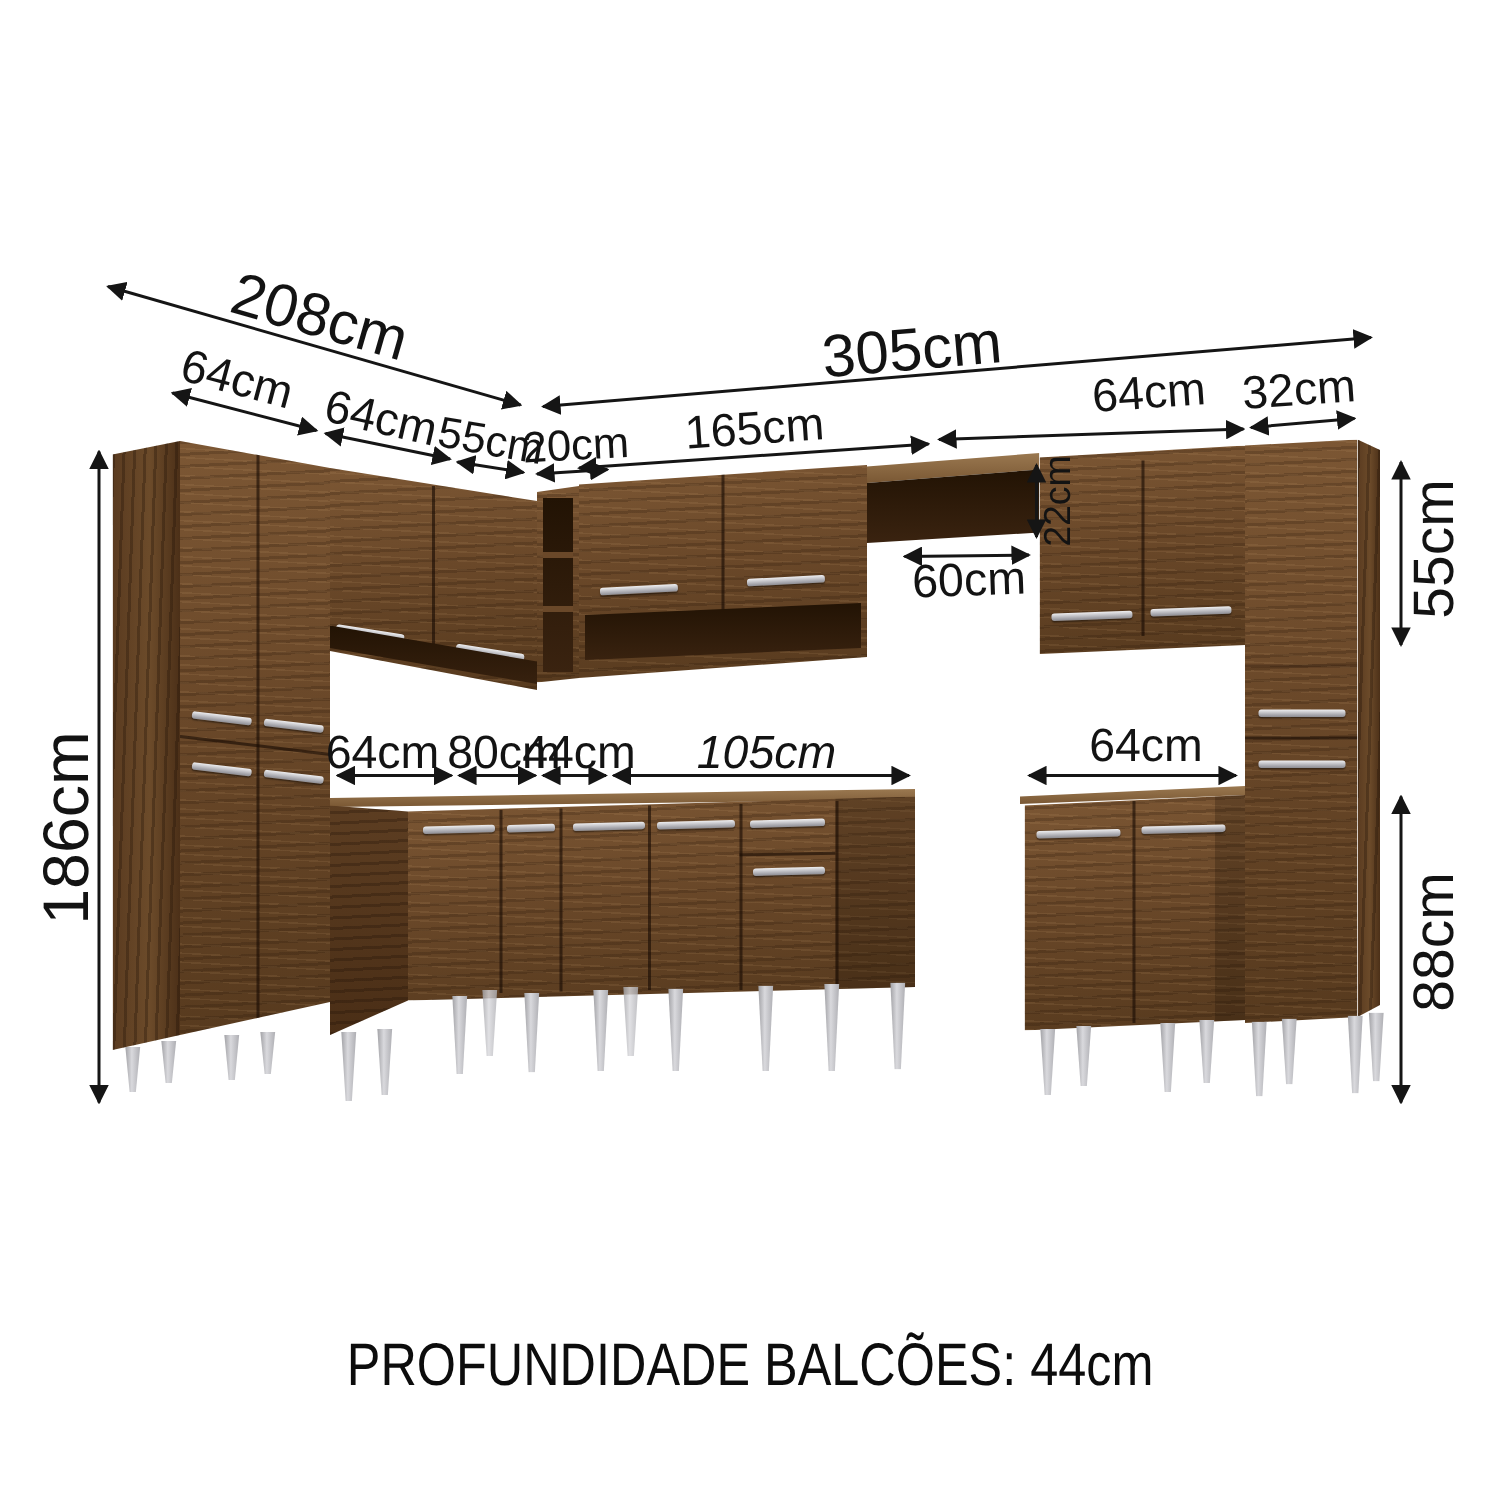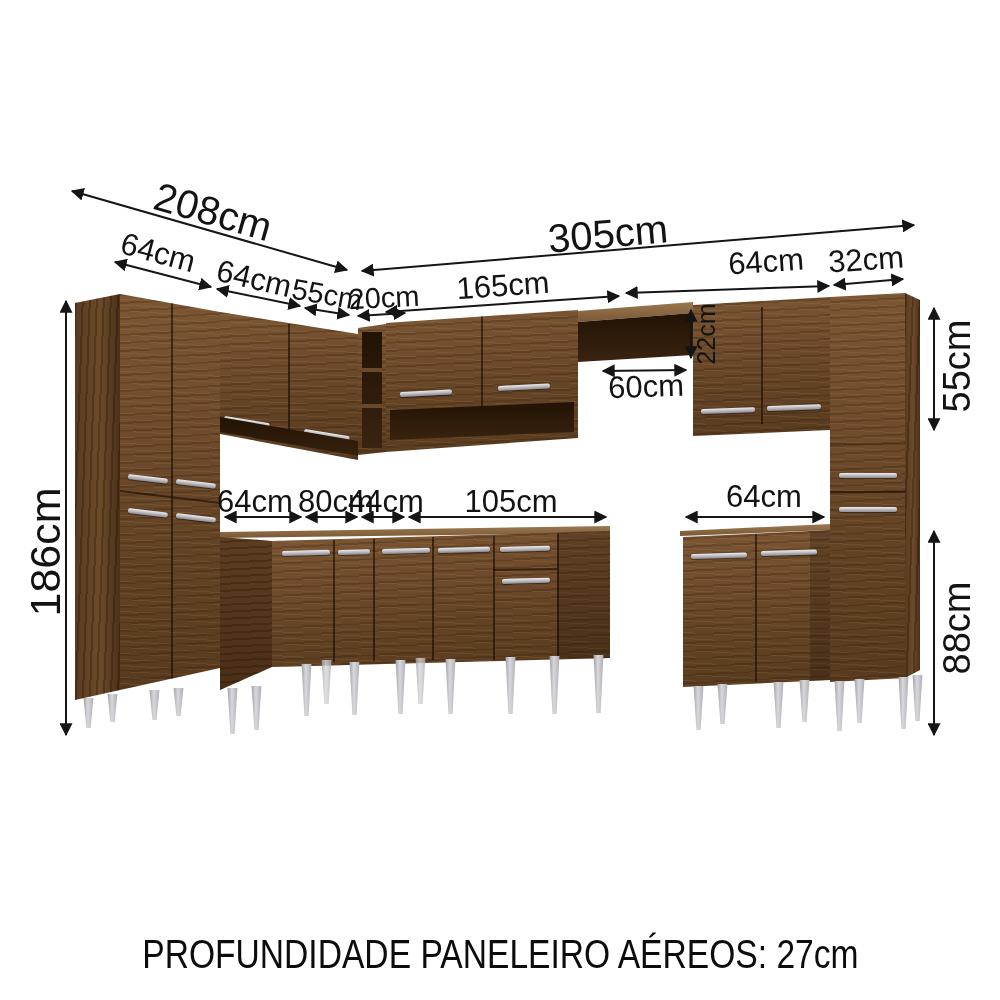--- a/index.html
+++ b/index.html
@@ -187,20 +187,20 @@
   <div class="dim" style="left:766px;top:262px;font-size:31px;--r:-4deg;">64cm</div>
   <div class="dim" style="left:866px;top:260px;font-size:31px;--r:-4deg;">32cm</div>
   <div class="dim" style="left:706px;top:334px;font-size:25px;--r:-90deg;">22cm</div>
   <div class="dim" style="left:646px;top:387px;font-size:31px;--r:-2deg;">60cm</div>
   <div class="dim" style="left:957px;top:366px;font-size:38px;--r:-90deg;">55cm</div>
   <div class="dim" style="left:957px;top:628px;font-size:38px;--r:-90deg;">88cm</div>
   <div class="dim" style="left:45px;top:552px;font-size:43px;--r:-90deg;">186cm</div>
   <div class="dim" style="left:255px;top:502px;font-size:31px;">64cm</div>
   <div class="dim" style="left:336px;top:502px;font-size:31px;">80cm</div>
   <div class="dim" style="left:386px;top:502px;font-size:31px;">44cm</div>
-  <div class="dim" style="left:511px;top:502px;font-size:31px;">105cm</div>
+  <div class="dim" style="left:511px;top:502px;font-size:31px;font-style:italic;">105cm</div>
   <div class="dim" style="left:764px;top:497px;font-size:31px;">64cm</div>
 
-  <div class="footer-line" style="top:932px;">
-    <span>PROFUNDIDADE PANELEIRO AÉREOS: 27cm</span>
+  <div class="footer-line" style="top:888px;">
+    <span>PROFUNDIDADE BALCÕES: 44cm</span>
   </div>
 
 </div>
 
 </body></html>

